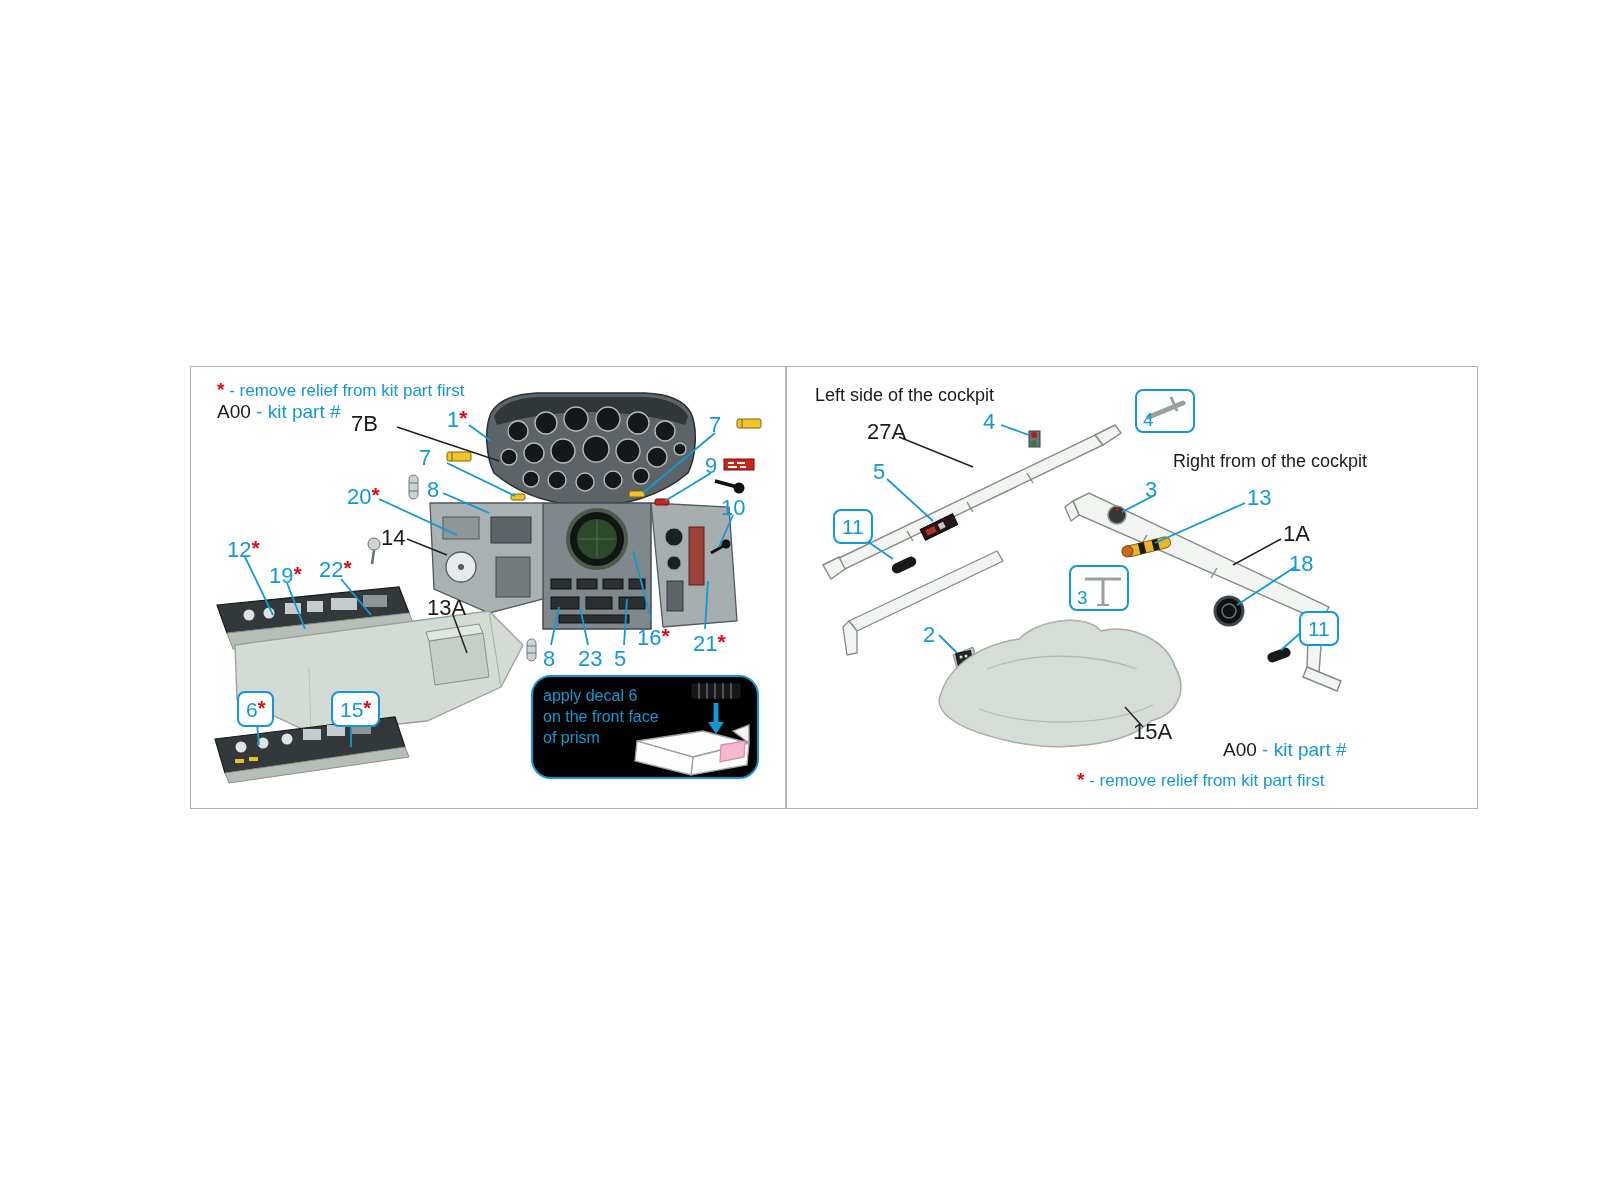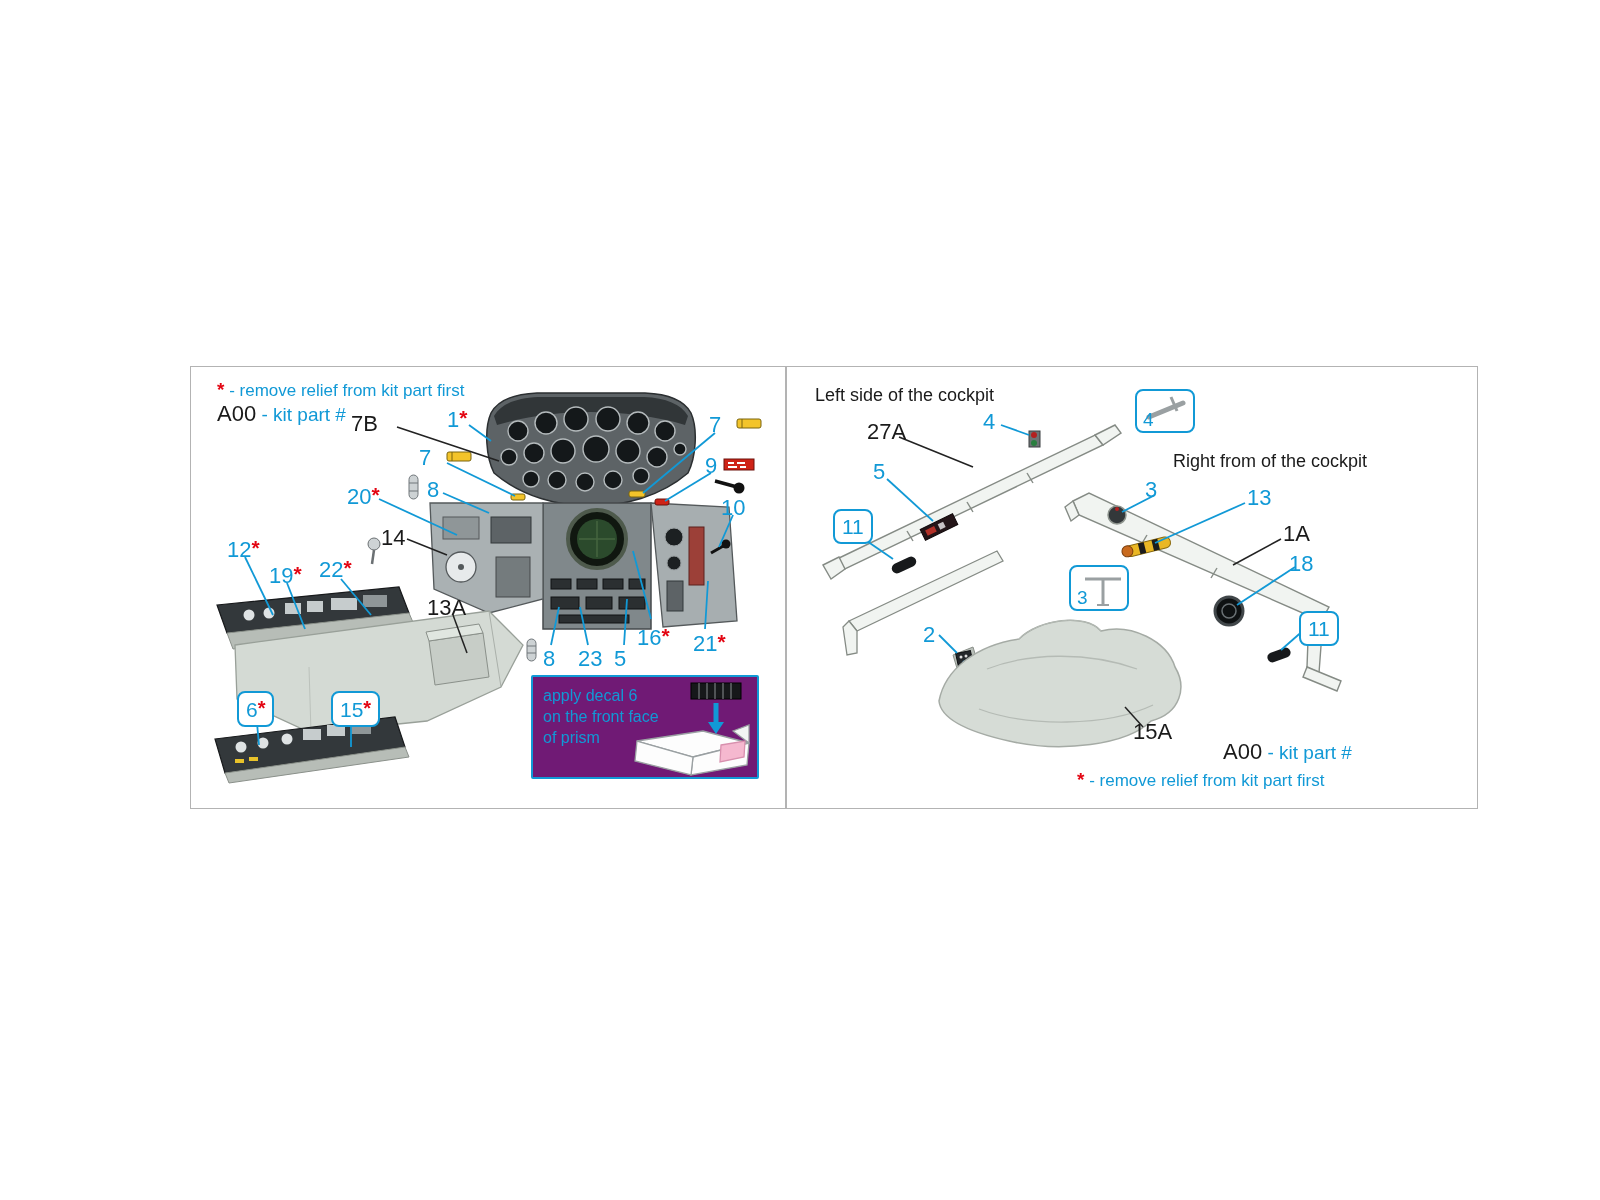--- a/index.html
+++ b/index.html
@@ -9,33 +9,33 @@
   }
   html,body{margin:0;padding:0;background:#fff;}
   .page{position:relative;width:1600px;height:1200px;background:#fff;overflow:hidden;
         font-family:"Liberation Sans",sans-serif;}
   .panel{position:absolute;box-sizing:border-box;border:1px solid #b3b3b3;background:#fff;}
   .panel.left{left:190px;top:366px;width:596px;height:443px;}
   .panel.right{left:786px;top:366px;width:692px;height:443px;padding-left:16px;}
   .art{position:absolute;left:0;top:0;pointer-events:none;}
   .legend{position:absolute;font-size:17px;color:var(--blue);white-space:nowrap;line-height:1.2;text-align:center;}
   .legend .ast{color:var(--red);font-weight:bold;font-size:19px;}
-  .kit-code{color:var(--ink);font-size:22px;}
+  .kit-code{color:var(--ink);font-size:19px;}
   .kit-note{position:absolute;font-size:19px;color:var(--blue);white-space:nowrap;}
   .title{position:absolute;font-size:18px;color:var(--ink);white-space:nowrap;}
   .co{position:absolute;font-size:22px;line-height:1;color:var(--blue);white-space:nowrap;}
   .co.black{color:var(--ink);}
   .co .ast{color:var(--red);font-weight:bold;font-size:21px;vertical-align:2px;}
   .cobox{position:absolute;box-sizing:border-box;border:2.5px solid var(--blue);border-radius:8px;
          background:#fff;color:var(--blue);font-size:21px;line-height:1;padding:5px 7px;white-space:nowrap;}
   .cobox .ast{color:var(--red);font-weight:bold;font-size:20px;vertical-align:2px;}
   .cobox-diagram{position:absolute;box-sizing:border-box;border:2.5px solid var(--blue);border-radius:8px;background:#fff;}
   .cobox-diagram .num{position:absolute;left:6px;bottom:2px;font-size:19px;color:var(--blue);line-height:1;}
-  .decal-note{position:absolute;box-sizing:border-box;border:2.5px solid var(--blue);border-radius:2px;
-              background:#701a75;}
+  .decal-note{position:absolute;box-sizing:border-box;border:2.5px solid var(--blue);border-radius:20px;
+              background:#000000;}
   .decal-note .txt{position:absolute;left:10px;top:9px;font-size:16px;line-height:1.3;color:var(--blue);}
 </style>
 </head>
 <body>
 
 <div class="page">
 
   <section class="panel left">
 
     <svg class="art" width="594" height="441" viewBox="0 0 594 441">

